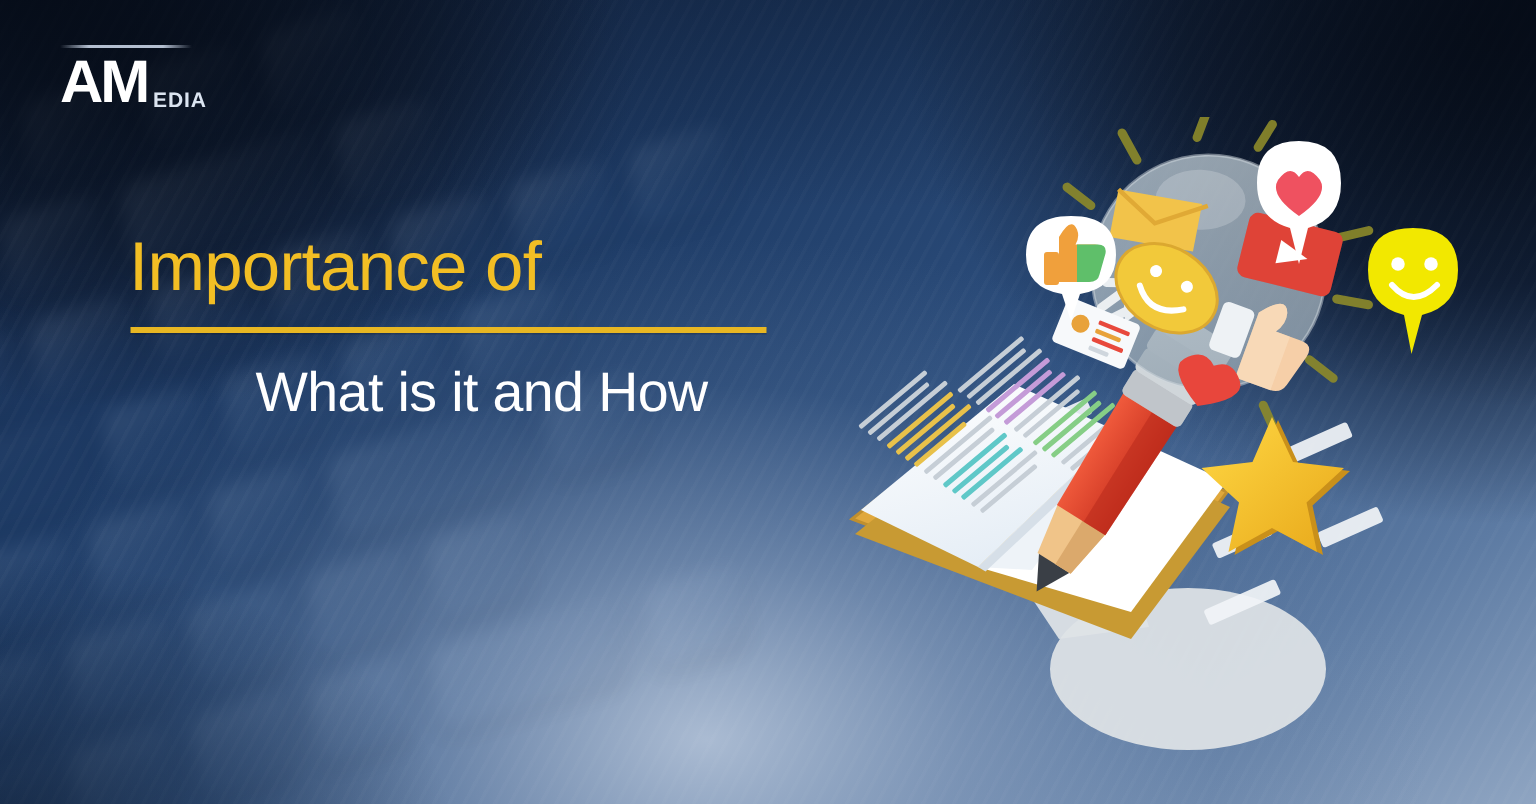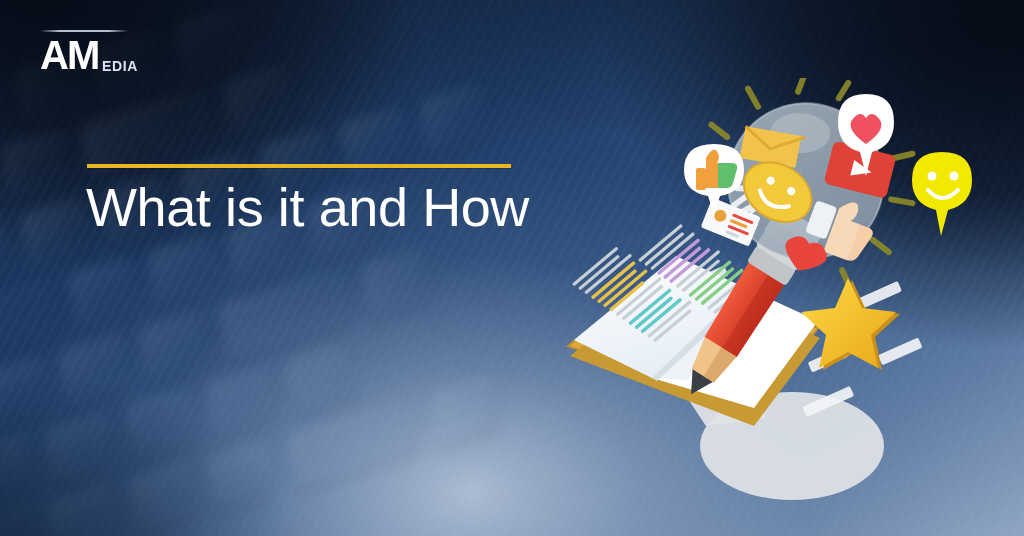--- a/index.html
+++ b/index.html
@@ -75,22 +75,23 @@
   }
   .line-2 {
     font-size:45px; font-weight:700; color:#F5C12A; letter-spacing:-1px;
     line-height:60px; white-space:nowrap;
   }
   .rule {
     width:424px; height:4px; background:#E8B723; margin:14px 0 13px 1px;
     box-shadow:0 1px 0 rgba(0,0,0,.18);
   }
   .line-3 {
-    font-size:54px; font-weight:400; color:#ffffff; letter-spacing:-.4px;
+    font-size:37px; font-weight:400; color:#ffffff; letter-spacing:-.4px;
     line-height:53px;
+    text-align:center;
   }
 
   
   .art { position:absolute; left:556px; top:78px; width:468px; height:458px; }
   .art svg { width:100%; height:100%; display:block; }
 </style>
 </head>
 <body>
 
 <div class="banner">
@@ -168,20 +169,21 @@
 
   <div class="logo">
     <div class="logo-rule"></div>
     <div class="logo-mark">
       <span class="logo-am">AM</span>
       <span class="logo-edia">EDIA</span>
     </div>
   </div>
 
   <div class="copy">
+    <div class="line-1">Importance of</div>
     <div class="rule"></div>
     <div class="line-3">What is it and How</div>
   </div>
 
   <div class="art">
     <svg viewBox="0 0 468 458" xmlns="http://www.w3.org/2000/svg">
       <defs>
         <linearGradient id="glass" x1="0" y1="0" x2="1" y2="1">
           <stop offset="0" stop-color="#b9c6cf" stop-opacity=".92"></stop>
           <stop offset="1" stop-color="#8d9daa" stop-opacity=".92"></stop>

